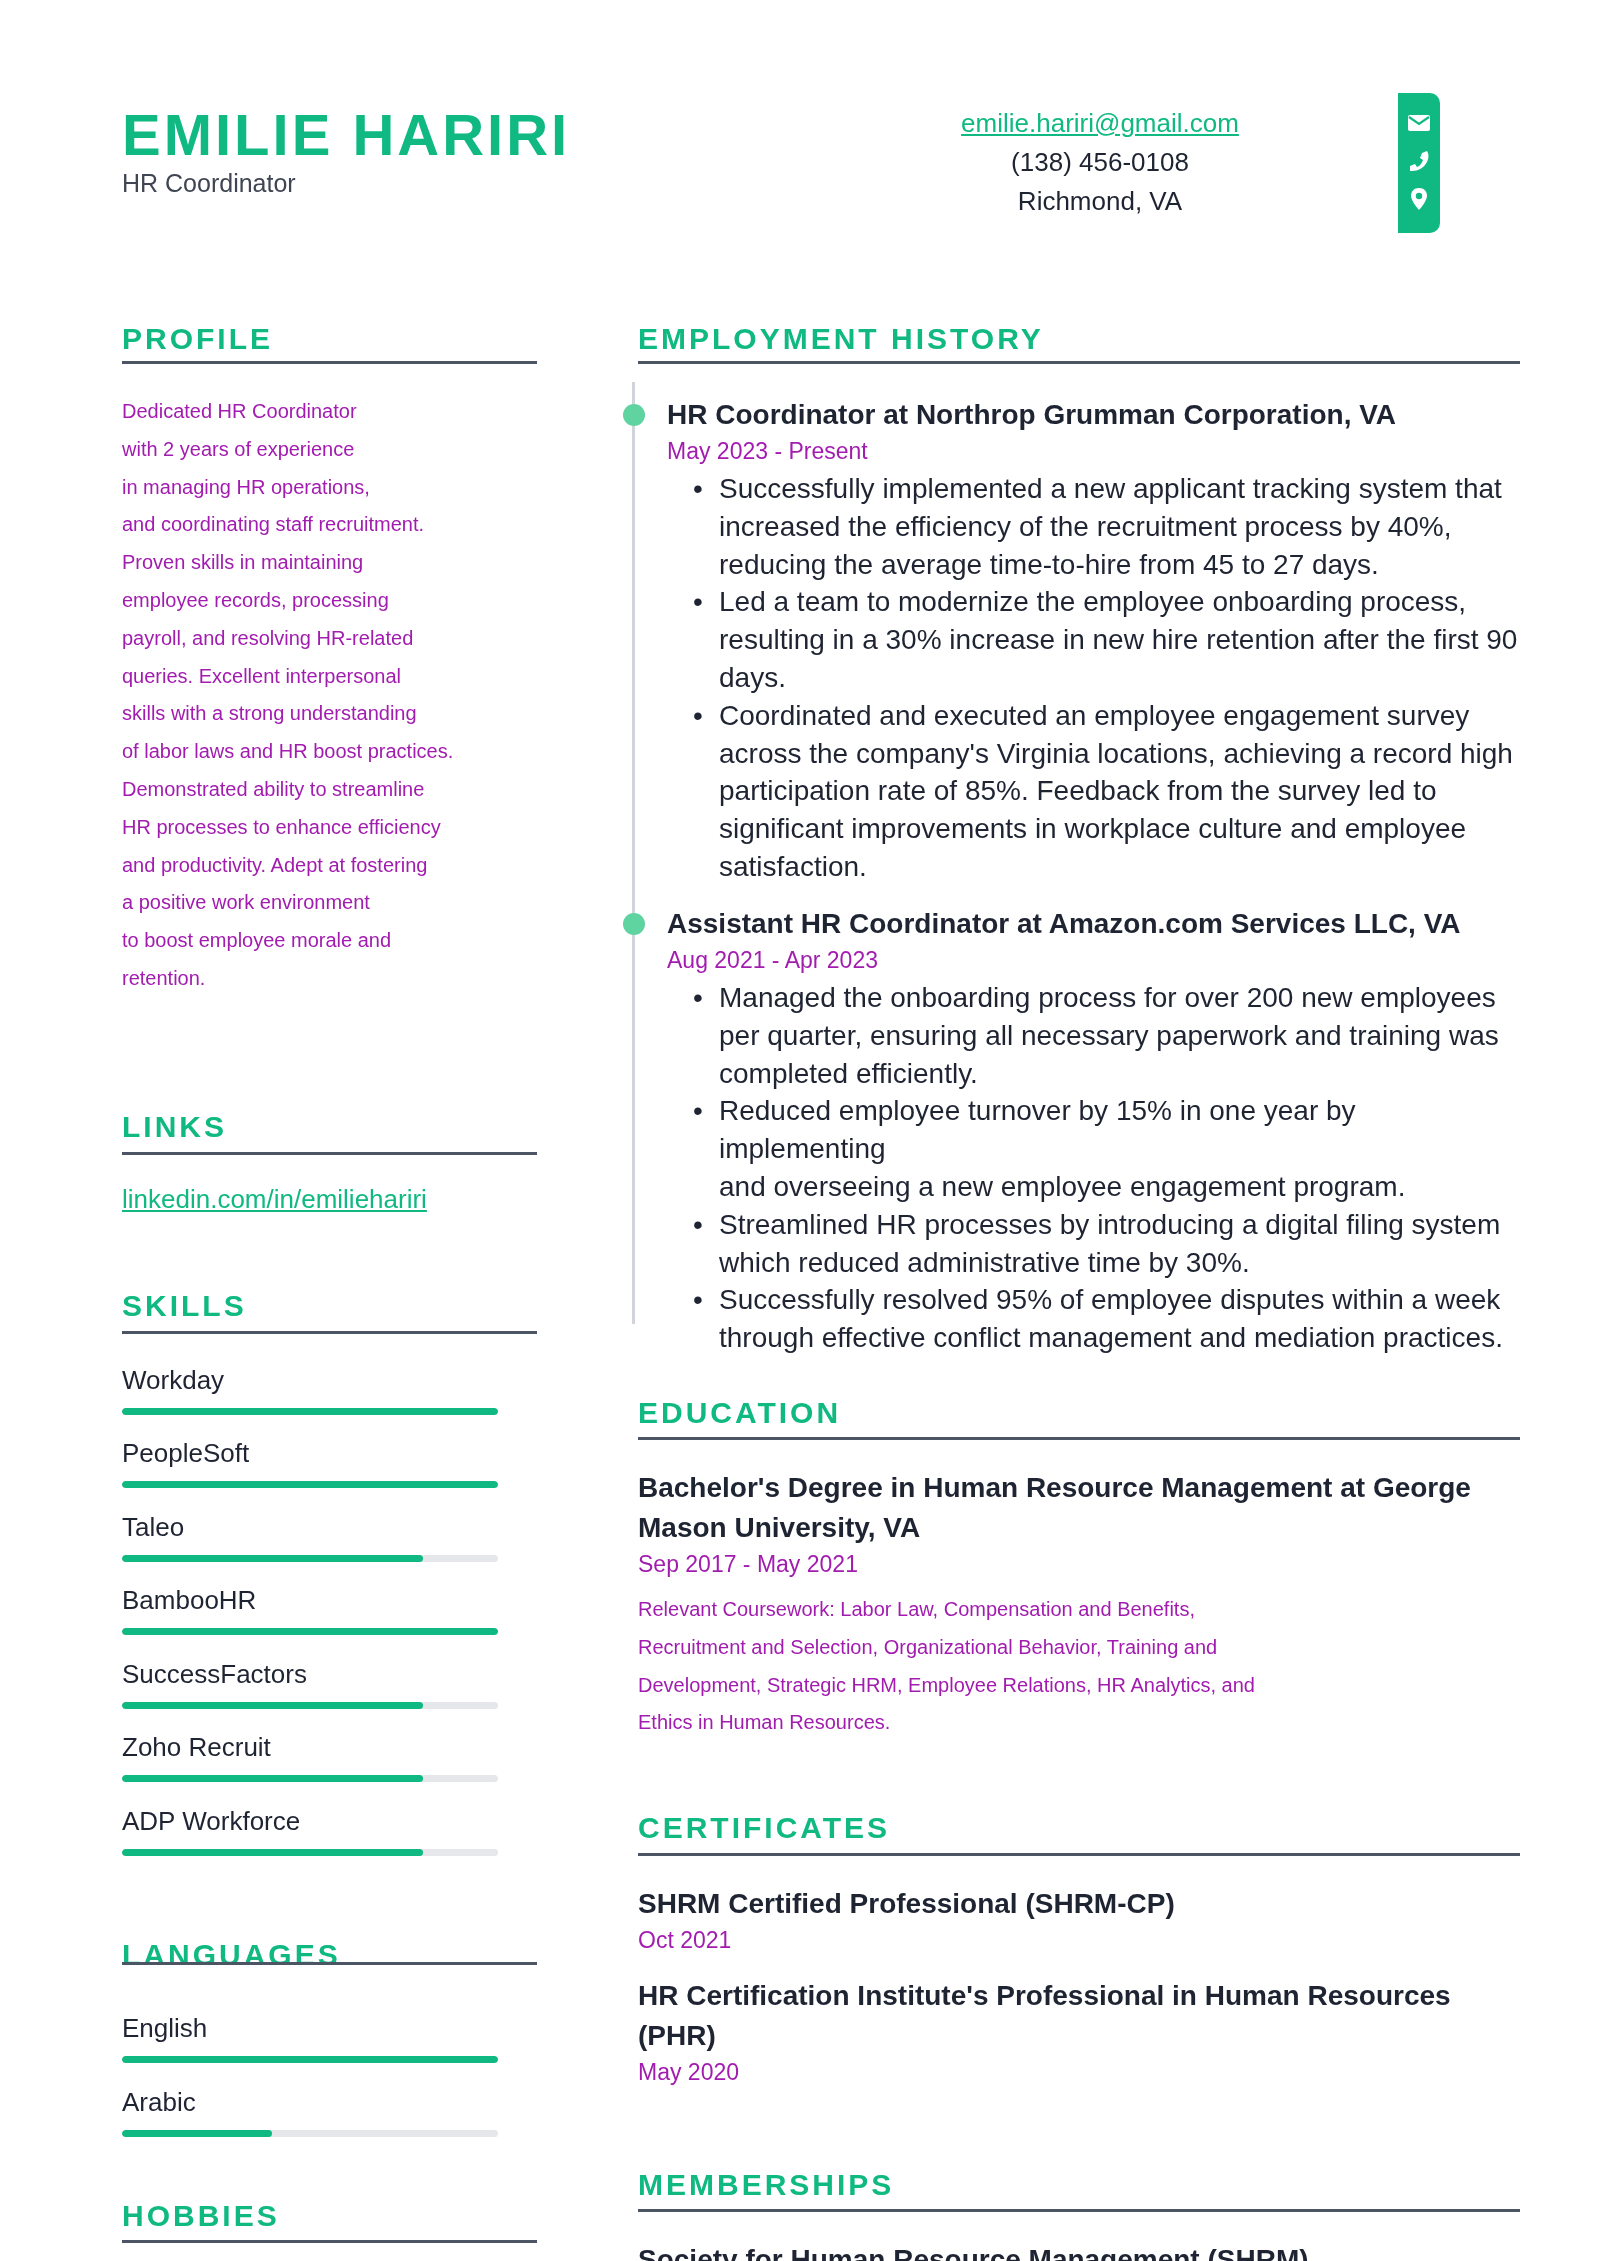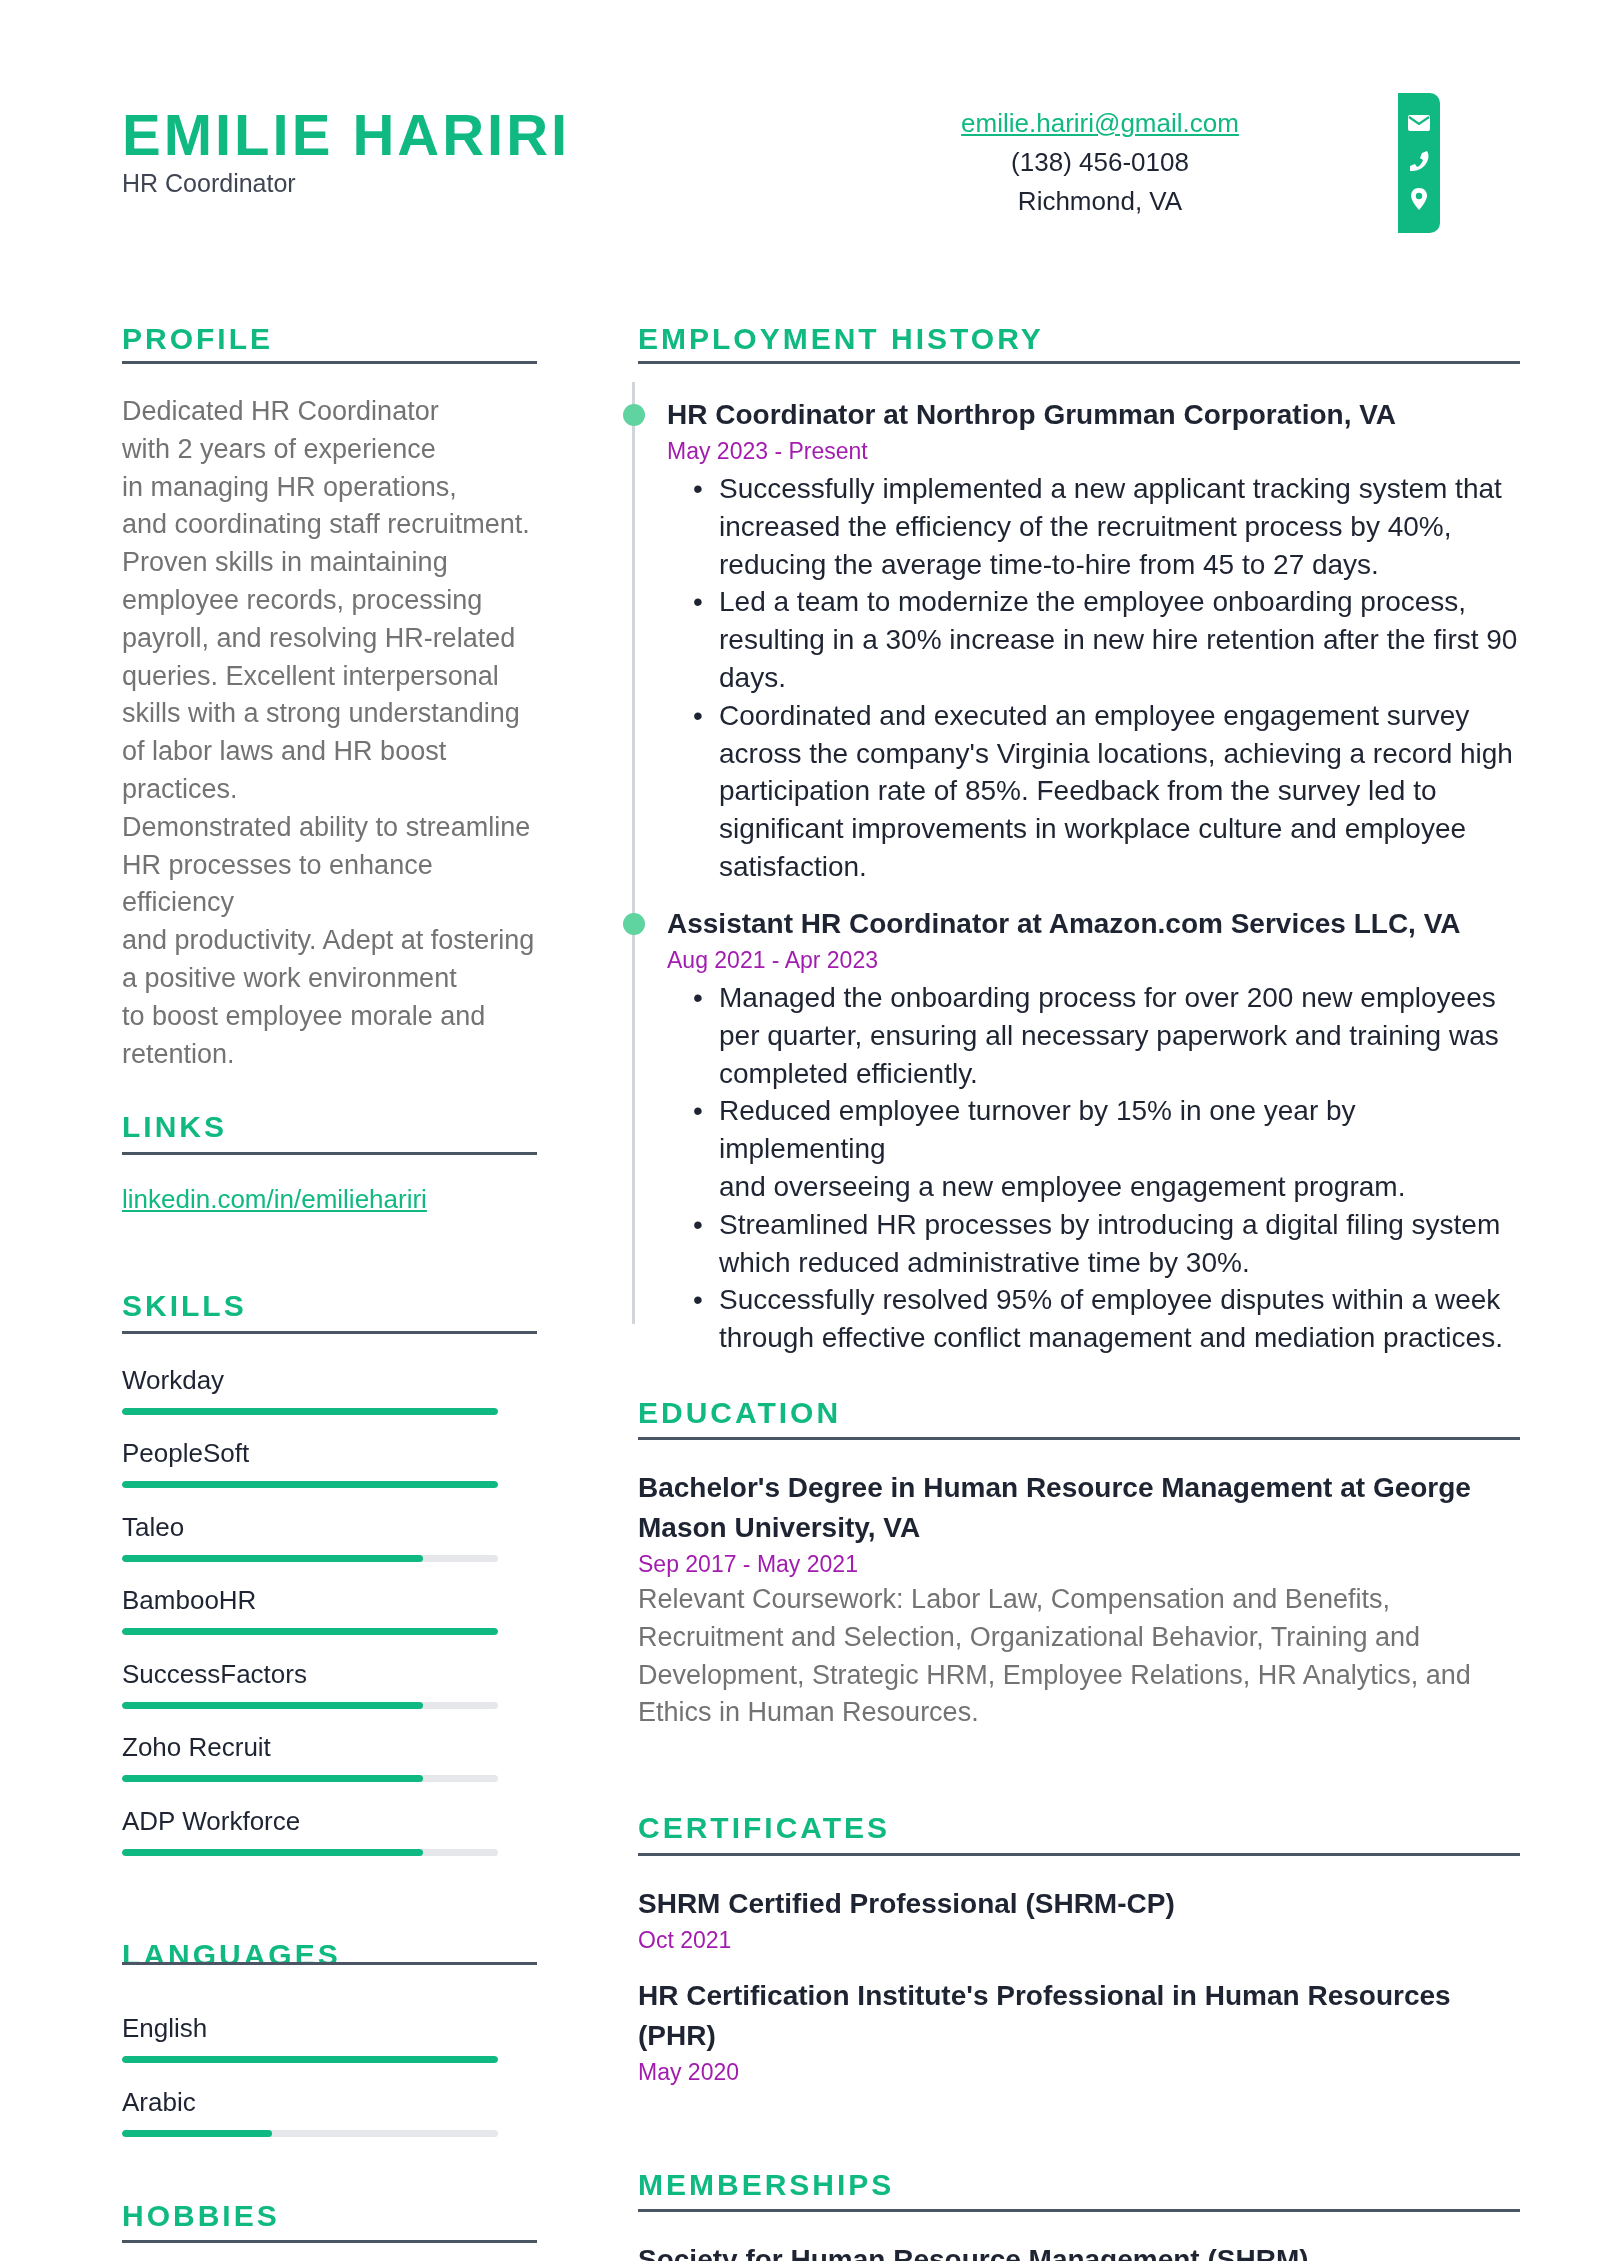--- a/index.html
+++ b/index.html
@@ -9,21 +9,21 @@
   .name { left:122px; top:100px; font-size:58px; font-weight:bold; color:#10b981; letter-spacing:3px; line-height:70px; white-space:nowrap; }
   .subtitle { left:122px; top:168px; font-size:25px; color:#3f4552; line-height:30px; }
   .contact { right:200px; width:600px; text-align:center; font-size:26px; line-height:39px; color:#1f2433; top:104px; }
   .contact a { color:#10b981; text-decoration:underline; }
   .contact-bar { left:1398px; top:93px; width:42px; height:140px; background:#10b981; border-radius:0 10px 10px 0; }
   .contact-bar .ic { position:absolute; left:9px; width:24px; height:24px; }
   .sec-h { font-size:30px; font-weight:bold; color:#10b981; letter-spacing:3px; line-height:36px; white-space:nowrap; }
   .rule { height:3px; background:#4b5563; }
   .left-col { left:122px; width:415px; }
   .right-col { left:638px; width:882px; }
-  .body-text { font-size:27px; line-height:37.8px; color:#737373; }
+  .body-text { font-size:20px; line-height:37.8px; color:#a21caf; }
   .link { color:#10b981; text-decoration:underline; font-size:26px; line-height:37.8px; }
   .skill-label { font-size:26px; line-height:32px; color:#1f2433; white-space:nowrap; }
   .bar { width:376px; height:7px; background:#e5e7eb; border-radius:4px; overflow:hidden; }
   .bar .fill { height:100%; background:#10b981; border-radius:4px; }
   .job-title { font-size:28px; font-weight:bold; color:#1f2433; line-height:40px; white-space:nowrap; }
   .date { font-size:23px; color:#a21caf; line-height:32px; }
   ul.bullets { margin:0; padding:0 0 0 52px; list-style:none; }
   ul.bullets li { position:relative; font-size:28px; line-height:37.8px; color:#1f2433; }
   ul.bullets li::before { content:"•"; position:absolute; left:-26px; top:0; color:#1f2433; }
   .timeline { left:632px; top:382px; width:3px; height:942px; background:#d1d5db; }
@@ -201,21 +201,21 @@
 </div>
 
 <div class="abs right-col sec-h" style="top:1395px">EDUCATION</div>
 <div class="abs right-col rule" style="top:1437px"></div>
 <div class="abs right-col" style="top:1468px">
   <div class="item-title">
     <div>Bachelor's Degree in Human Resource Management at George</div>
     <div>Mason University, VA</div>
   </div>
   <div class="date">Sep 2017 - May 2021</div>
-  <div class="body-text" style="margin-top:1px">
+  <div class="body-text" style="margin-top:11px">
     <div>Relevant Coursework: Labor Law, Compensation and Benefits,</div>
     <div>Recruitment and Selection, Organizational Behavior, Training and</div>
     <div>Development, Strategic HRM, Employee Relations, HR Analytics, and</div>
     <div>Ethics in Human Resources.</div>
   </div>
 </div>
 
 <div class="abs right-col sec-h" style="top:1810px">CERTIFICATES</div>
 <div class="abs right-col rule" style="top:1853px"></div>
 <div class="abs right-col" style="top:1884px">

